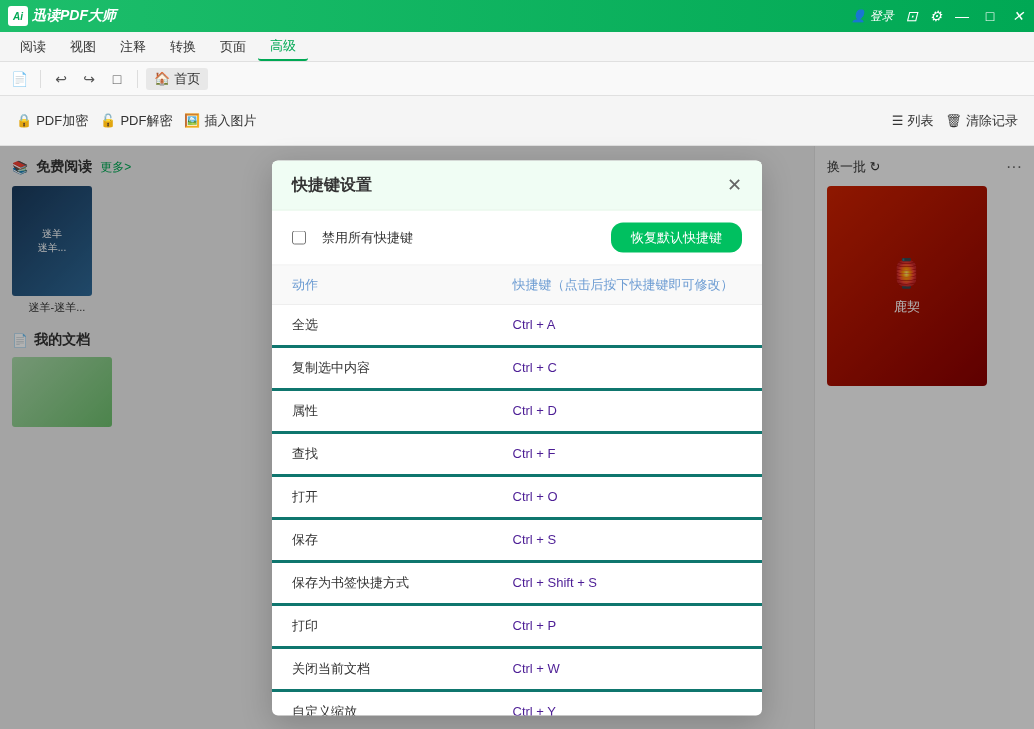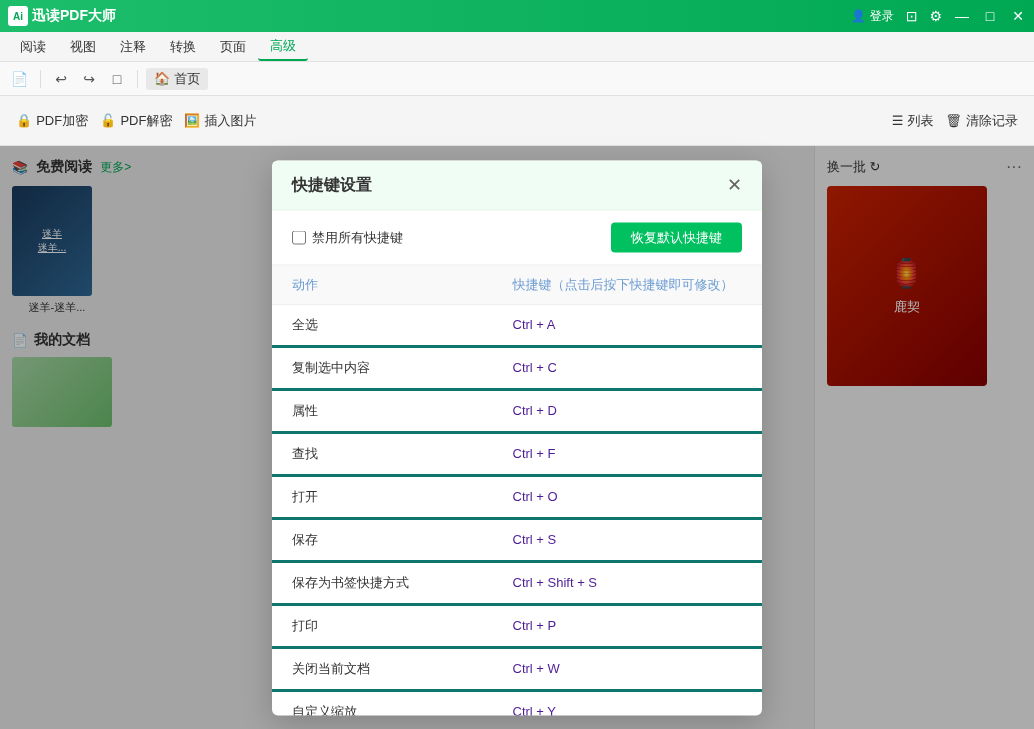--- a/index.html
+++ b/index.html
@@ -6,20 +6,21 @@
     body { font-family: 'Microsoft YaHei', 'SimHei', Arial, sans-serif; font-size: 13px; background: #f0f0f0; width: 1034px; height: 729px; overflow: hidden; position: relative; }
 
     
     .title-bar {
       height: 32px;
       background: linear-gradient(to right, #1dbe6b, #00a854);
       display: flex;
       align-items: center;
       padding: 0 8px;
       color: white;
+      font-style: italic;
     }
     .title-bar-logo {
       display: flex;
       align-items: center;
       gap: 4px;
       font-size: 14px;
       font-weight: bold;
       color: white;
     }
     .logo-icon {
@@ -135,21 +136,21 @@
       display: flex; gap: 10px; margin-bottom: 16px;
     }
     .book-card {
       width: 90px;
     }
     .book-cover {
       width: 80px; height: 110px;
       background: linear-gradient(135deg, #2a5298, #1e3c72);
       border-radius: 3px;
       display: flex; align-items: center; justify-content: center;
-      color: white; font-size: 11px; text-align: center; padding: 12px; text-decoration: underline;
+      color: white; font-size: 11px; text-align: center; padding: 12px;
     }
     .book-title { font-size: 11px; color: #333; margin-top: 4px; text-align: center; }
 
     
     .right-panel {
       width: 220px;
       background: #f5f5f5;
       border-left: 1px solid #e0e0e0;
       padding: 12px;
     }
@@ -195,29 +196,29 @@
       line-height: 1;
     }
     .dialog-toolbar {
       padding: 12px 20px;
       display: flex;
       align-items: center;
       justify-content: space-between;
       border-bottom: 1px solid #eee;
     }
     .checkbox-label {
-      display: flex; align-items: center; gap: 6px;
+      display: flex; align-items: center; gap: 16px;
       font-size: 13px; color: #333;
     }
     .checkbox-label input { width: 14px; height: 14px; }
     .reset-btn {
       background: #00c060;
       color: white;
       border: none;
-      border-radius: 4px;
+      border-radius: 12px;
       padding: 6px 20px;
       font-size: 13px;
       cursor: pointer;
     }
 
     
     .shortcut-table {
       width: 100%;
       border-collapse: collapse;
     }

